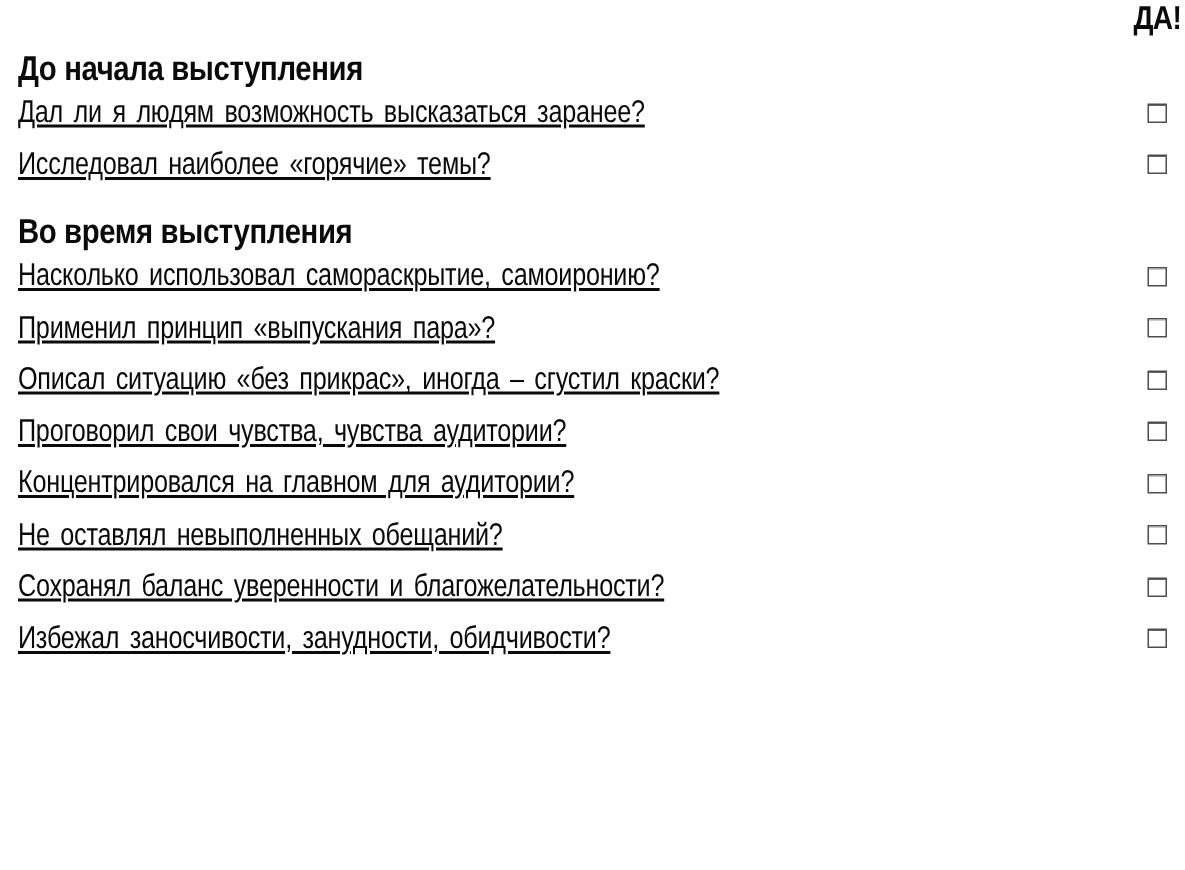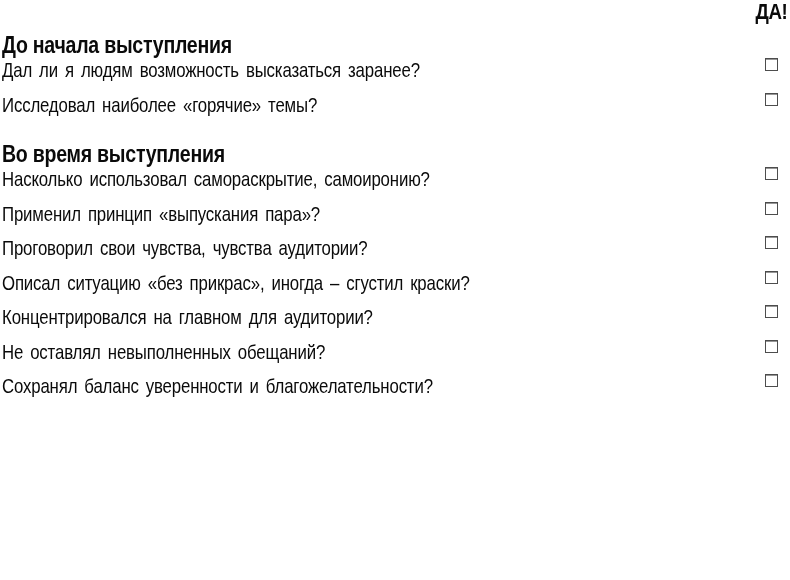--- a/index.html
+++ b/index.html
@@ -8,21 +8,21 @@
     height: 580px;
     overflow: hidden;
     background: #ffffff;
     font-family: "Liberation Sans", sans-serif;
     color: #0a0a0a;
   }
   .page {
     box-sizing: border-box;
     width: 790px;
     height: 580px;
-    padding: 2px 0 0 2px;
+    padding: 2px 0 0 12px;
   }
   
   .yes-header {
     text-align: right;
     padding-right: 3px;
     height: 20px;
     line-height: 20px;
   }
   .yes-header .yes-text {
     display: inline-block;
@@ -40,22 +40,24 @@
     line-height: 26px;
     letter-spacing: -0.3px;
     white-space: nowrap;
     transform: scaleX(0.85);
     transform-origin: 0 50%;
   }
   .section-first .section-heading { margin-top: 10px; }
   .section-second .section-heading { margin-top: 14px; }
   .row {
     display: flex;
+    align-items: center;
     height: 34.5px;
     padding-right: 12px;
+    text-decoration: underline;
   }
   .label {
     flex: 1;
     font-size: 21px;
     line-height: 24px;
     word-spacing: 0.15em;
     letter-spacing: -0.2px;
     white-space: nowrap;
     transform: scaleX(0.8);
     transform-origin: 0 50%;
@@ -102,41 +104,45 @@
     <span class="checkbox" role="checkbox" aria-checked="false"></span>
   </div>
 
   <div class="row">
     <span class="label">Применил принцип «выпускания пара»?</span>
     <span class="checkbox" role="checkbox" aria-checked="false"></span>
   </div>
 
 
   <div class="row">
-    <span class="label">Проговорил свои чувства, чувства аудитории?</span>
+    <span class="label">Описал ситуацию «без прикрас», иногда – сгустил краски?</span>
     <span class="checkbox" role="checkbox" aria-checked="false"></span>
   </div>
 
   <div class="row">
-    <span class="label">Описал ситуацию «без прикрас», иногда – сгустил краски?</span>
+    <span class="label">Проговорил свои чувства, чувства аудитории?</span>
     <span class="checkbox" role="checkbox" aria-checked="false"></span>
   </div>
 
   <div class="row">
     <span class="label">Концентрировался на главном для аудитории?</span>
     <span class="checkbox" role="checkbox" aria-checked="false"></span>
   </div>
 
 
   <div class="row">
     <span class="label">Не оставлял невыполненных обещаний?</span>
     <span class="checkbox" role="checkbox" aria-checked="false"></span>
   </div>
 
   <div class="row">
     <span class="label">Сохранял баланс уверенности и благожелательности?</span>
     <span class="checkbox" role="checkbox" aria-checked="false"></span>
   </div>
 
+  <div class="row">
+    <span class="label">Избежал заносчивости, занудности, обидчивости?</span>
+    <span class="checkbox" role="checkbox" aria-checked="false"></span>
+  </div>
 </div>
   </section>
 </div>
 </div>
 
 </body></html>

